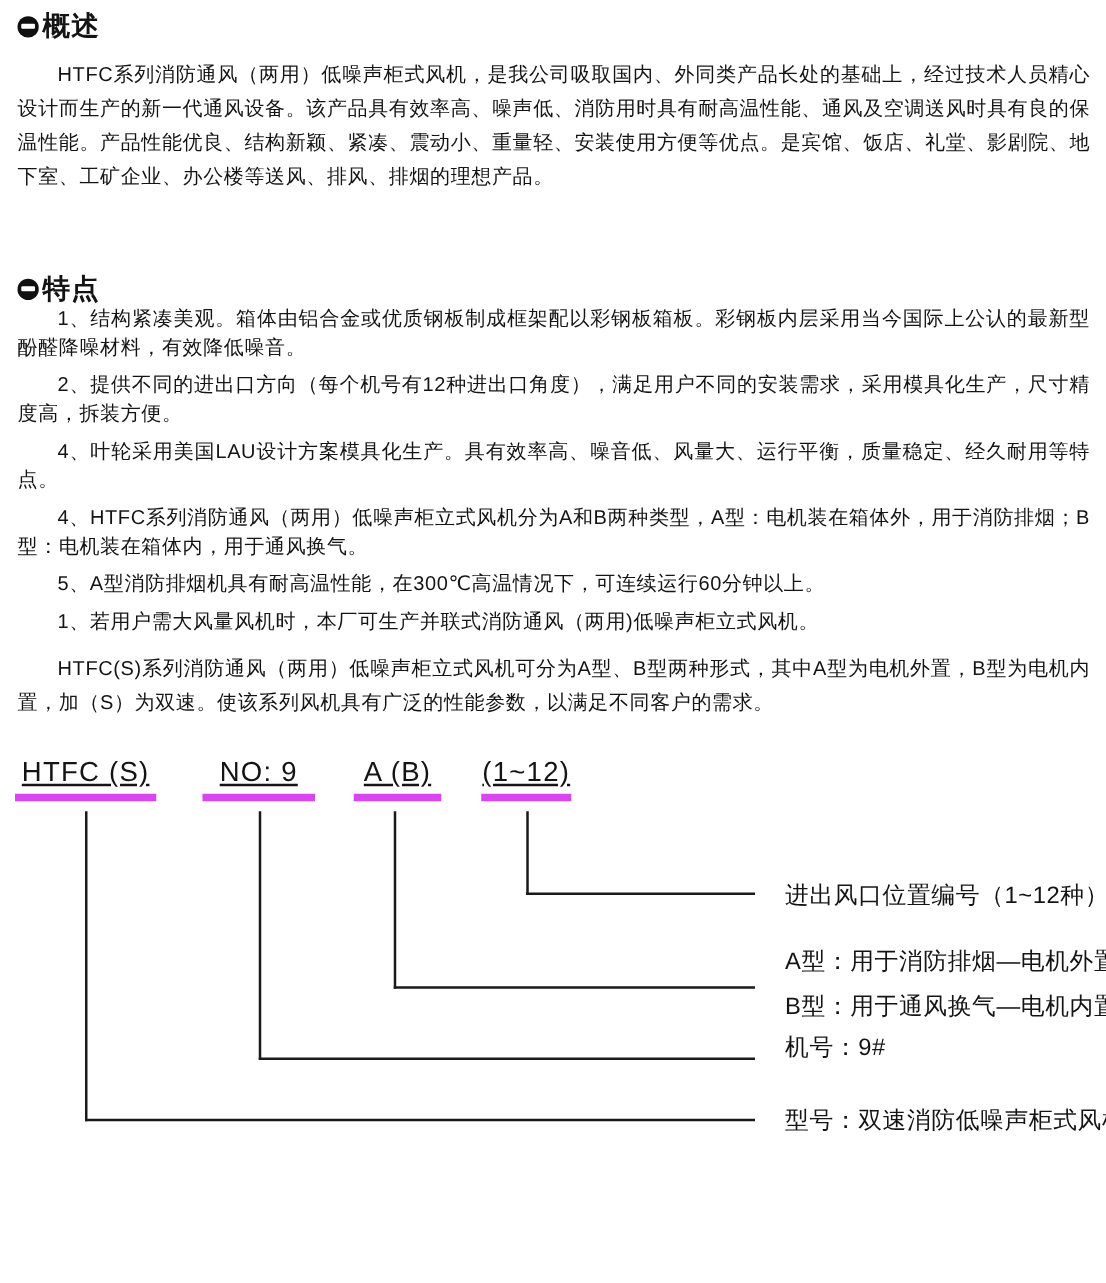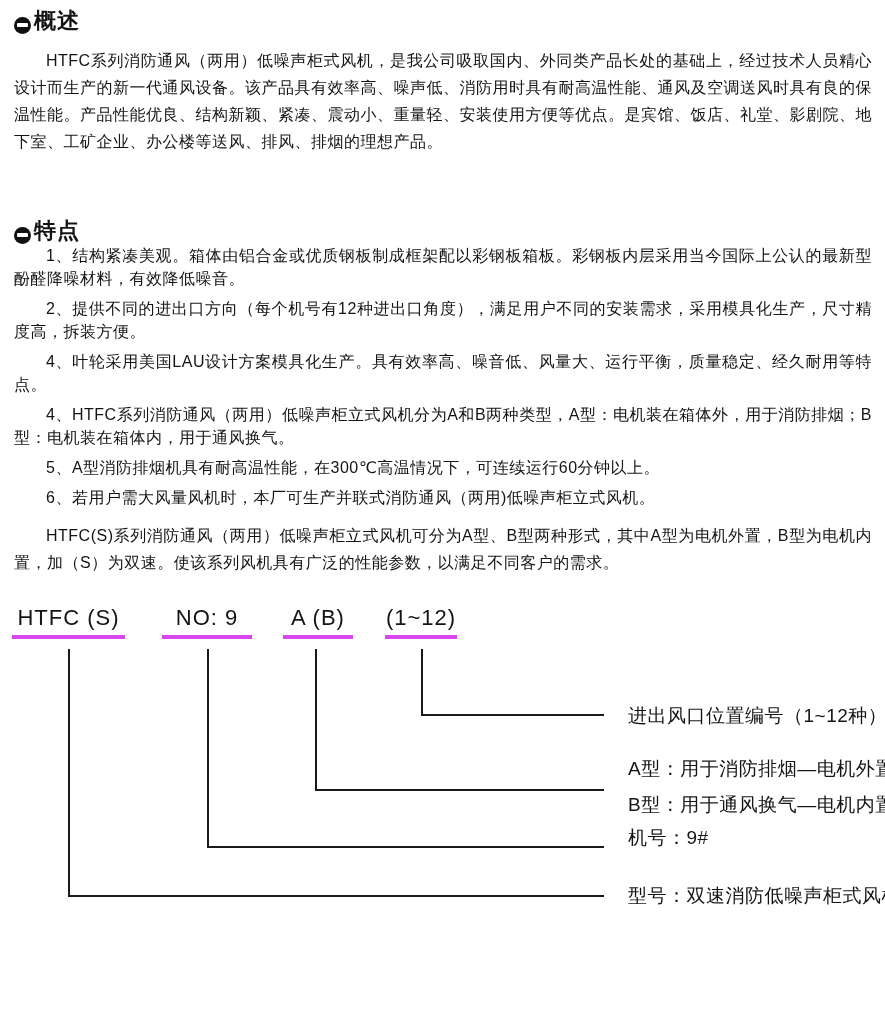--- a/index.html
+++ b/index.html
@@ -9,21 +9,21 @@
     font-family: "Liberation Sans", "DejaVu Sans", sans-serif;
     color: #141414;
     box-sizing: border-box;
     padding: 8px 13px 0 14px;
   }
   section { margin: 0; }
 
   
   .sec-h {
     margin: 0; padding: 0;
-    display: flex; align-items: flex-end;
+    display: flex; align-items: center;
     font-size: 22px; font-weight: bold; line-height: 26px;
     letter-spacing: 1px;
   }
   .h-icon {
     width: 17px; height: 17px; border-radius: 50%;
     background: #101010; position: relative;
     display: inline-block; margin-right: 3px; flex: 0 0 auto;
   }
   .h-icon::after {
     content: ""; position: absolute; left: 3px; right: 3px;
@@ -47,21 +47,22 @@
   
   .diagram {
     position: relative;
     margin: 15px 0 0 -14px;   
     width: 885px; height: 326px;
   }
   .code {
     position: absolute; top: 14px;
     font-size: 22px; letter-spacing: 1px;
     text-align: center; padding-bottom: 4px;
-    border-bottom: 4px solid #d946ef;
+    border-bottom: 6px solid #d946ef;
+    text-decoration: underline;
   }
   .k1 { left: 12px;  width: 113px; }
   .k2 { left: 162px; width: 90px;  }
   .k3 { left: 283px; width: 70px;  }
   .k4 { left: 385px; width: 72px;  }
 
   .conn {
     position: absolute; top: 58px;
     border-left: 2px solid #1a1a1a;
     border-bottom: 2px solid #1a1a1a;
@@ -97,21 +98,21 @@
   <section class="sec-features">
     <h2 class="sec-h">
       <span class="h-icon"></span>
       <span class="h-text">特点</span>
     </h2>
     <p class="para item">1、结构紧凑美观。箱体由铝合金或优质钢板制成框架配以彩钢板箱板。彩钢板内层采用当今国际上公认的最新型酚醛降噪材料，有效降低噪音。</p>
     <p class="para item">2、提供不同的进出口方向（每个机号有12种进出口角度），满足用户不同的安装需求，采用模具化生产，尺寸精度高，拆装方便。</p>
     <p class="para item">4、叶轮采用美国LAU设计方案模具化生产。具有效率高、噪音低、风量大、运行平衡，质量稳定、经久耐用等特点。</p>
     <p class="para item">4、HTFC系列消防通风（两用）低噪声柜立式风机分为A和B两种类型，A型：电机装在箱体外，用于消防排烟；B型：电机装在箱体内，用于通风换气。</p>
     <p class="para item">5、A型消防排烟机具有耐高温性能，在300℃高温情况下，可连续运行60分钟以上。</p>
-    <p class="para item">6、若用户需大风量风机时，本厂可生产并联式消防通风（两用)低噪声柜立式风机。</p>
+    <p class="para item">1、若用户需大风量风机时，本厂可生产并联式消防通风（两用)低噪声柜立式风机。</p>
   </section>
 
   <section class="sec-model">
     <p class="para">HTFC(S)系列消防通风（两用）低噪声柜立式风机可分为A型、B型两种形式，其中A型为电机外置，B型为电机内置，加（S）为双速。使该系列风机具有广泛的性能参数，以满足不同客户的需求。</p>
 
     <div class="diagram">
       <span class="code k1">HTFC (S)</span>
       <span class="code k2">NO: 9</span>
       <span class="code k3">A (B)</span>
       <span class="code k4">(1~12)</span>

